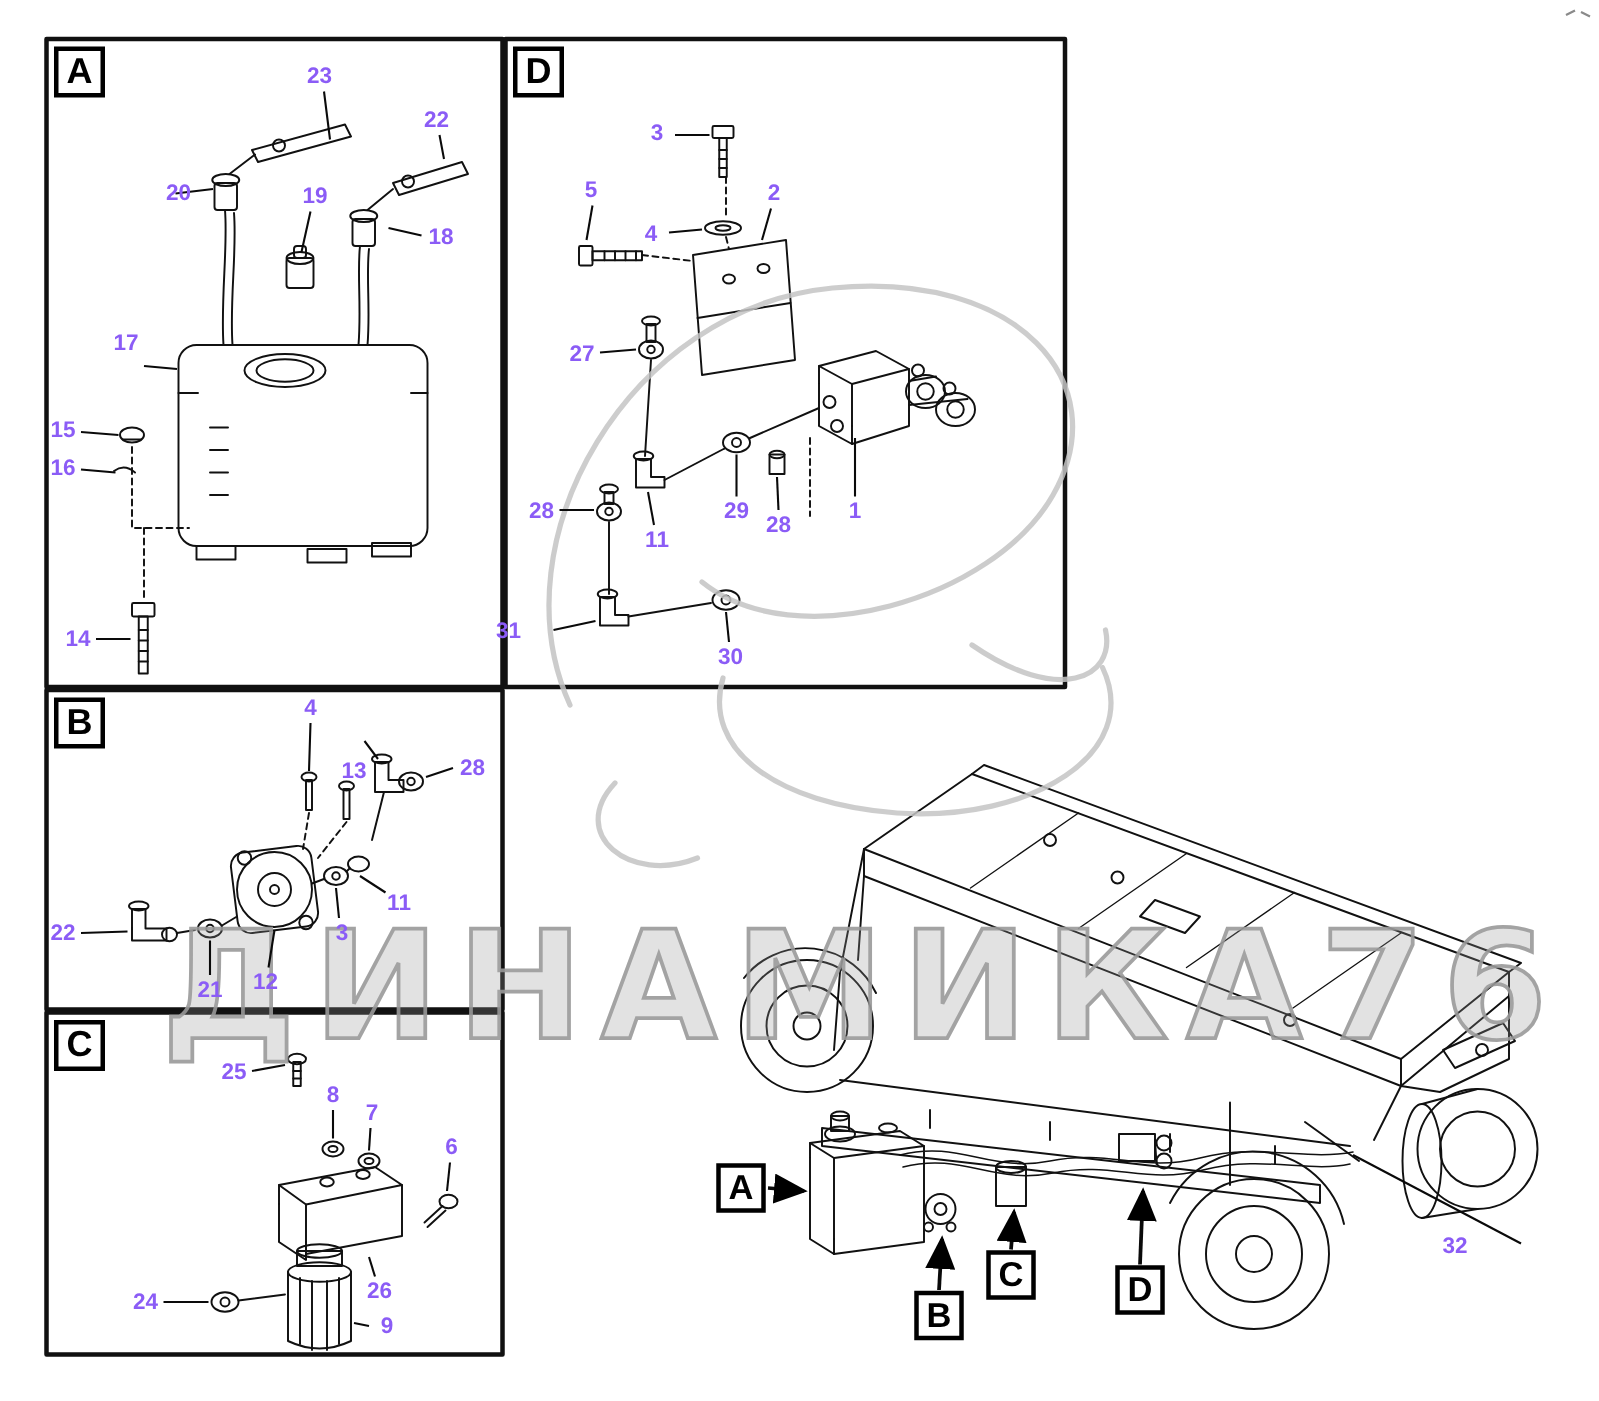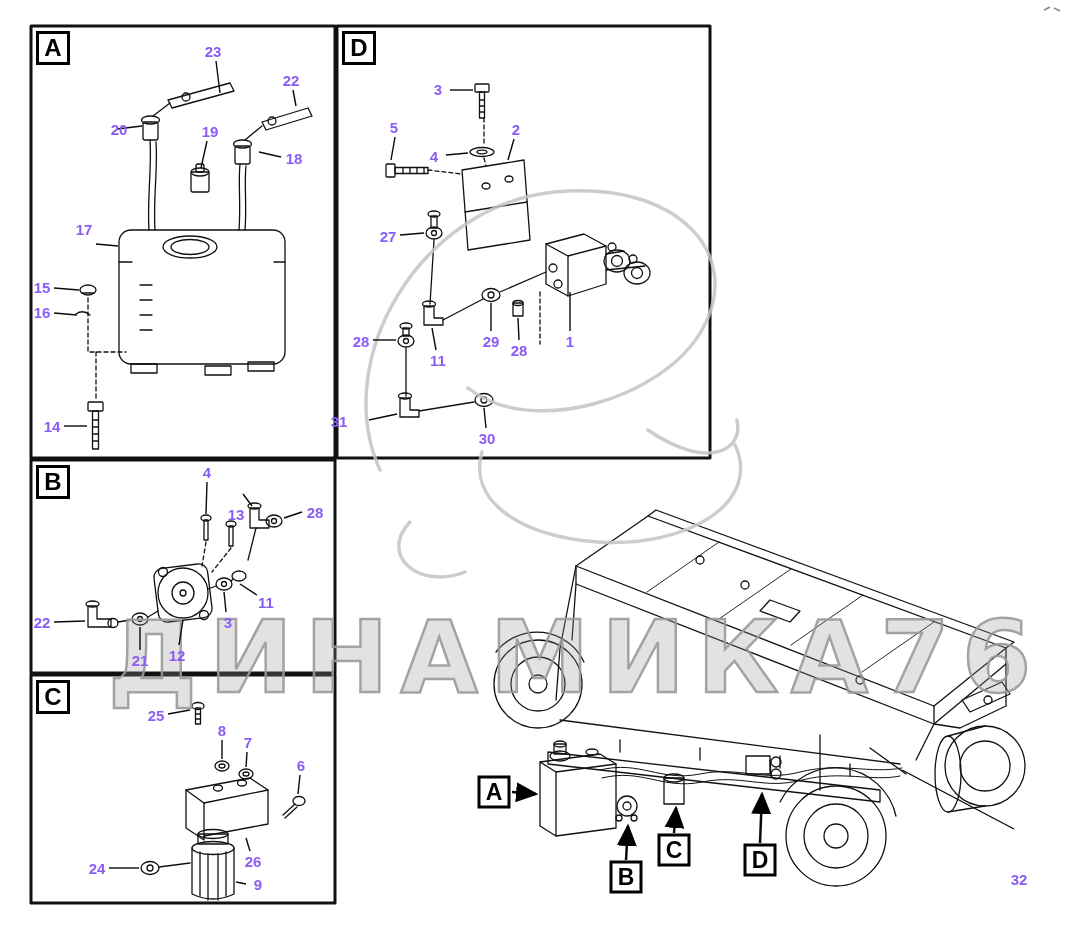--- a/index.html
+++ b/index.html
@@ -331,21 +331,21 @@
       <div class="callout" style="left: 434px; top: 156px;">4</div>
       <div class="callout" style="left: 516px; top: 129px;">2</div>
       <div class="callout" style="left: 388px; top: 236px;">27</div>
       <div class="callout" style="left: 361px; top: 341px;">28</div>
       <div class="callout" style="left: 438px; top: 360px;">11</div>
       <div class="callout" style="left: 491px; top: 341px;">29</div>
       <div class="callout" style="left: 519px; top: 350px;">28</div>
       <div class="callout" style="left: 570px; top: 341px;">1</div>
       <div class="callout" style="left: 339px; top: 421px;">31</div>
       <div class="callout" style="left: 487px; top: 438px;">30</div>
-      <div class="callout" style="left: 1019px; top: 831px; margin-top: 48px;">32</div>
+      <div class="callout" style="left: 970px; top: 831px;">32</div>
       <div class="loc-label" style="left: 494px; top: 792px;">A</div>
       <div class="loc-label" style="left: 626px; top: 877px;">B</div>
       <div class="loc-label" style="left: 674px; top: 850px;">C</div>
       <div class="loc-label" style="left: 760px; top: 860px;">D</div>
     </div>
 
   <div class="panel-letter" id="panelA-letter">A</div>
   <div class="panel-letter" id="panelB-letter">B</div>
   <div class="panel-letter" id="panelC-letter">C</div>
   <div class="panel-letter" id="panelD-letter">D</div>

